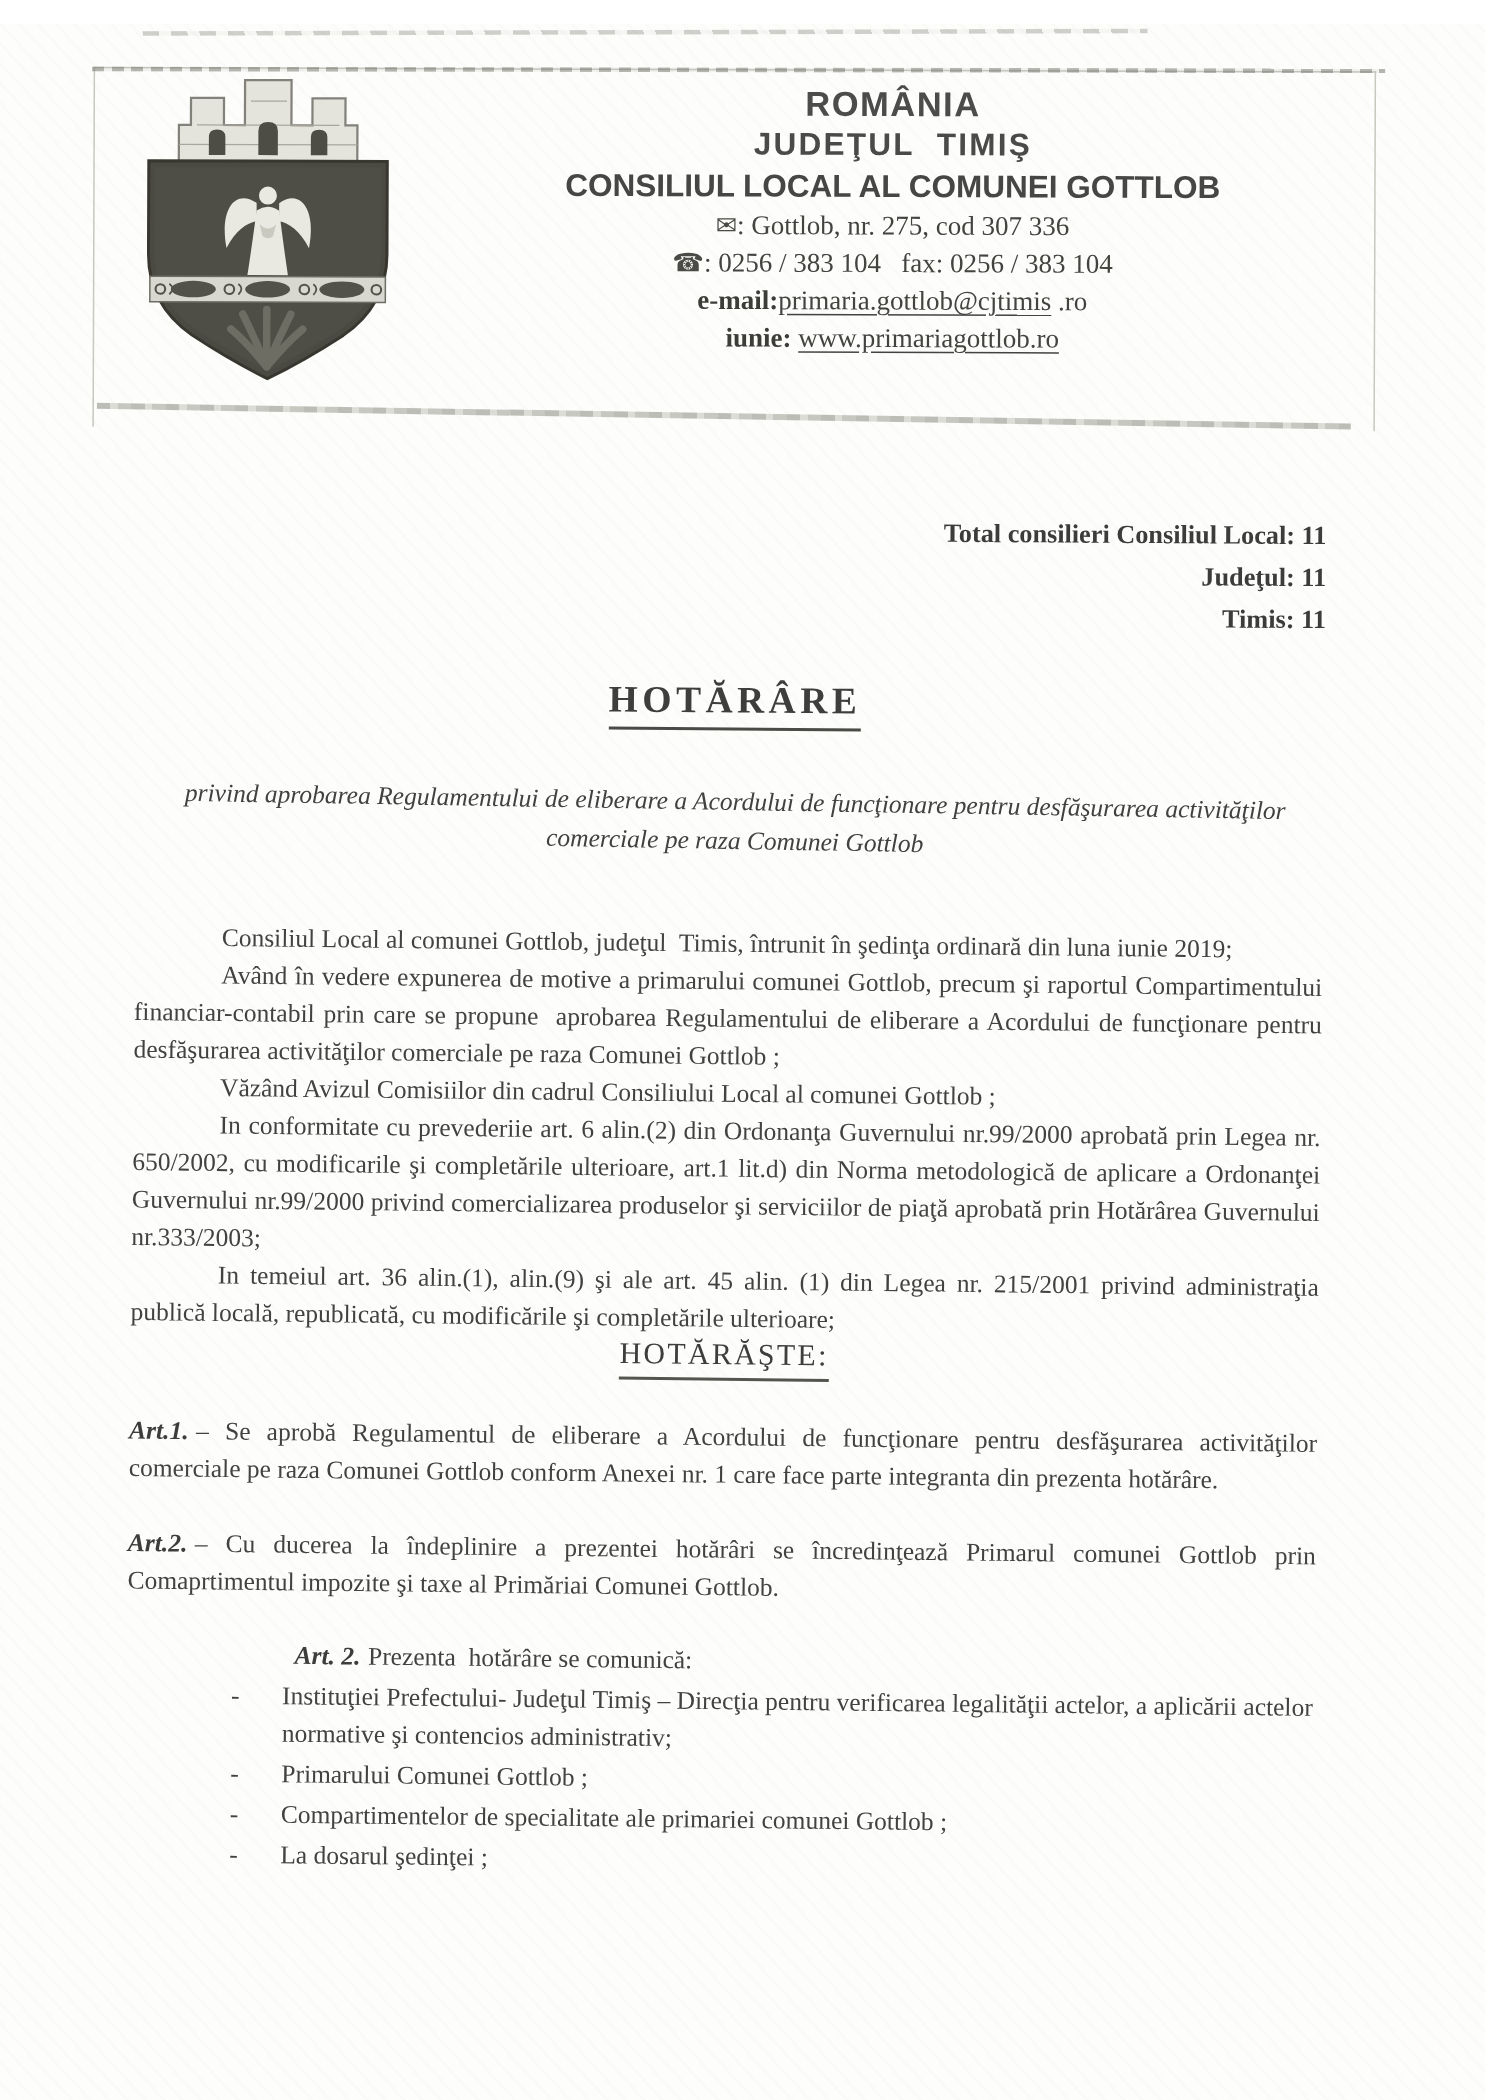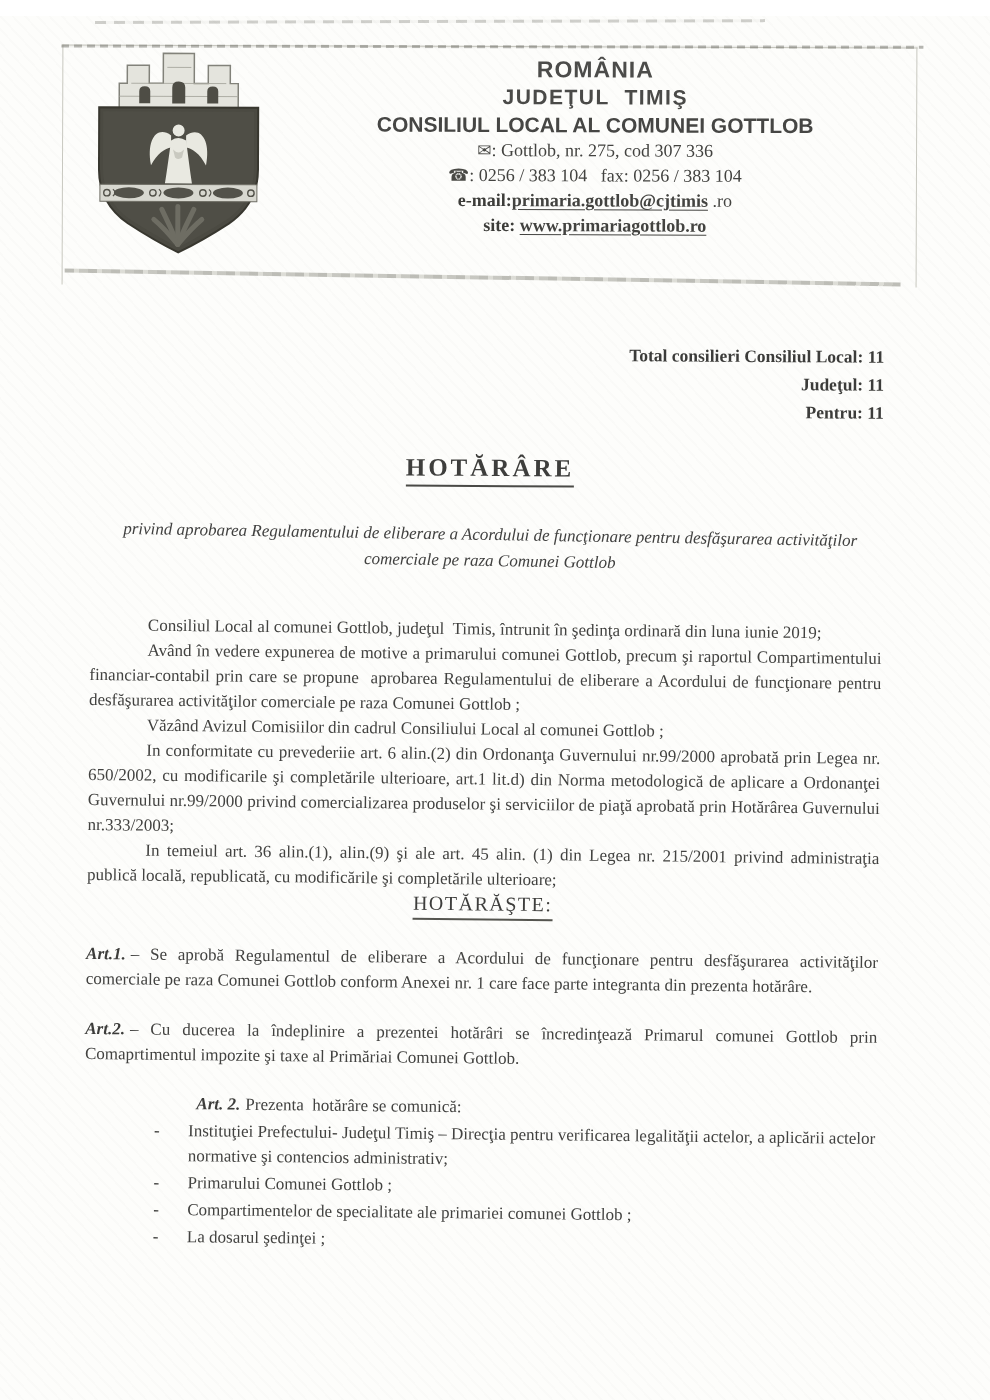--- a/index.html
+++ b/index.html
@@ -47,21 +47,21 @@
     font-family:"Liberation Sans","DejaVu Sans",sans-serif;
     font-weight:bold; font-size:21px; letter-spacing:1.5px; color:#4a4a48; margin-top:1px;
   }
   .h-council{
     font-family:"Liberation Sans","DejaVu Sans",sans-serif;
     font-weight:bold; font-size:21px; color:#464644; white-space:nowrap; margin-top:2px; margin-left:-55px; width:710px;
   }
   .h-line{ font-size:18px; color:#434340; margin-top:3px; }
   .h-line .ico{ font-family:"DejaVu Sans",sans-serif; font-size:17px; color:#4a4a46; }
   .h-line b{ color:#3c3c39; }
-  .u{ text-decoration:underline; text-underline-offset:3px;font-weight:bold; }
+  .u{ text-decoration:underline; text-underline-offset:3px; }
   
   .attendance{
     position:absolute; right:106px; top:326px; text-align:right;
     font-weight:bold; font-size:17.5px; line-height:28px; color:#3c3c3a;
     transform:rotate(0.35deg);
   }
   
   .title-wrap{ position:absolute; top:438px; left:0; width:980px; text-align:center; transform:rotate(0.4deg); }
   .title-wrap span{
     display:inline-block; font-weight:bold; font-size:25px; letter-spacing:3px;
@@ -149,28 +149,28 @@
       </svg>
     </div>
 
     <div class="head-text">
       <div class="h-country">ROMÂNIA</div>
       <div class="h-county">JUDEŢUL&nbsp; TIMIŞ</div>
       <div class="h-council">CONSILIUL LOCAL AL COMUNEI GOTTLOB</div>
       <div class="h-line"><span class="ico">✉</span><span>: Gottlob, nr. 275, cod 307 336</span></div>
       <div class="h-line"><span class="ico">☎</span><span>: 0256 / 383 104&nbsp;&nbsp; fax: 0256 / 383 104</span></div>
       <div class="h-line"><b>e-mail:</b><span class="u">primaria.gottlob@cjtimis</span><span> .ro</span></div>
-      <div class="h-line"><b>site: </b><span class="u">www.primariagottlob.ro</span></div>
+      <div class="h-line"><b>iunie: </b><span class="u">www.primariagottlob.ro</span></div>
     </div>
   </div>
 
   <div class="attendance">
     <div><span>Total consilieri Consiliul Local:</span> <span>11</span></div>
     <div><span>Judeţul:</span> <span>11</span></div>
-    <div><span>Pentru:</span> <span>11</span></div>
+    <div><span>Timis:</span> <span>11</span></div>
   </div>
 
   <div class="title-wrap">
     <span>HOTĂRÂRE</span>
   </div>
   <div class="subtitle">privind aprobarea Regulamentului de eliberare a Acordului de funcţionare pentru desfăşurarea activităţilor comerciale pe raza Comunei Gottlob</div>
 
   <div class="doc-body">
     <p>Consiliul Local al comunei Gottlob, judeţul&nbsp; Timis, întrunit în şedinţa ordinară din luna iunie 2019;</p>
     <p>Având în vedere expunerea de motive a primarului comunei Gottlob, precum şi raportul Compartimentului financiar-contabil prin care se propune&nbsp; aprobarea Regulamentului de eliberare a Acordului de funcţionare pentru desfăşurarea activităţilor comerciale pe raza Comunei Gottlob ;</p>

